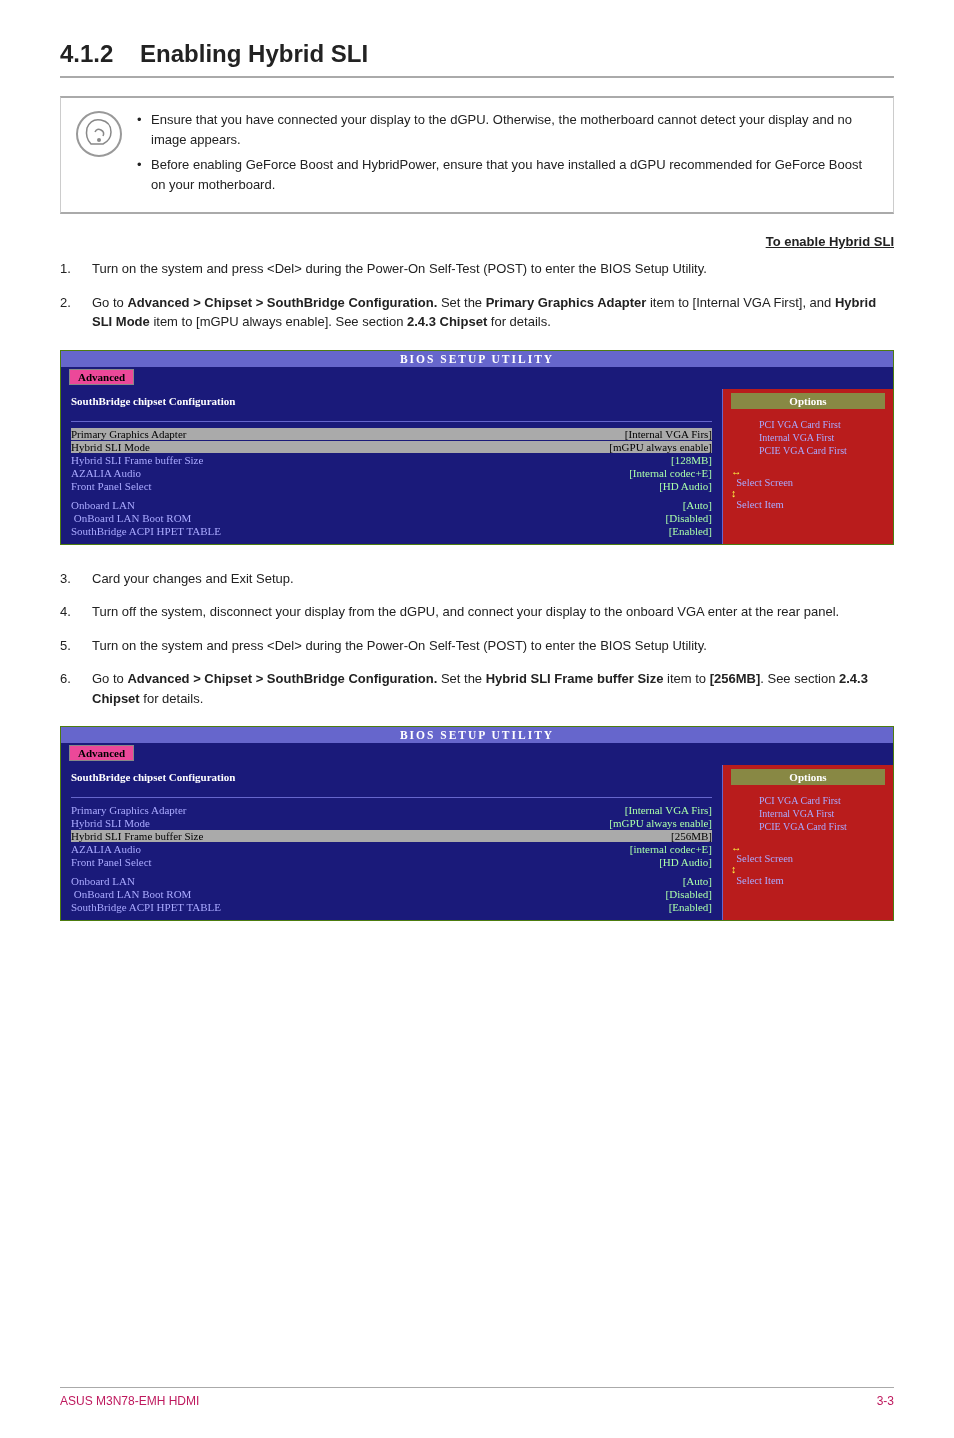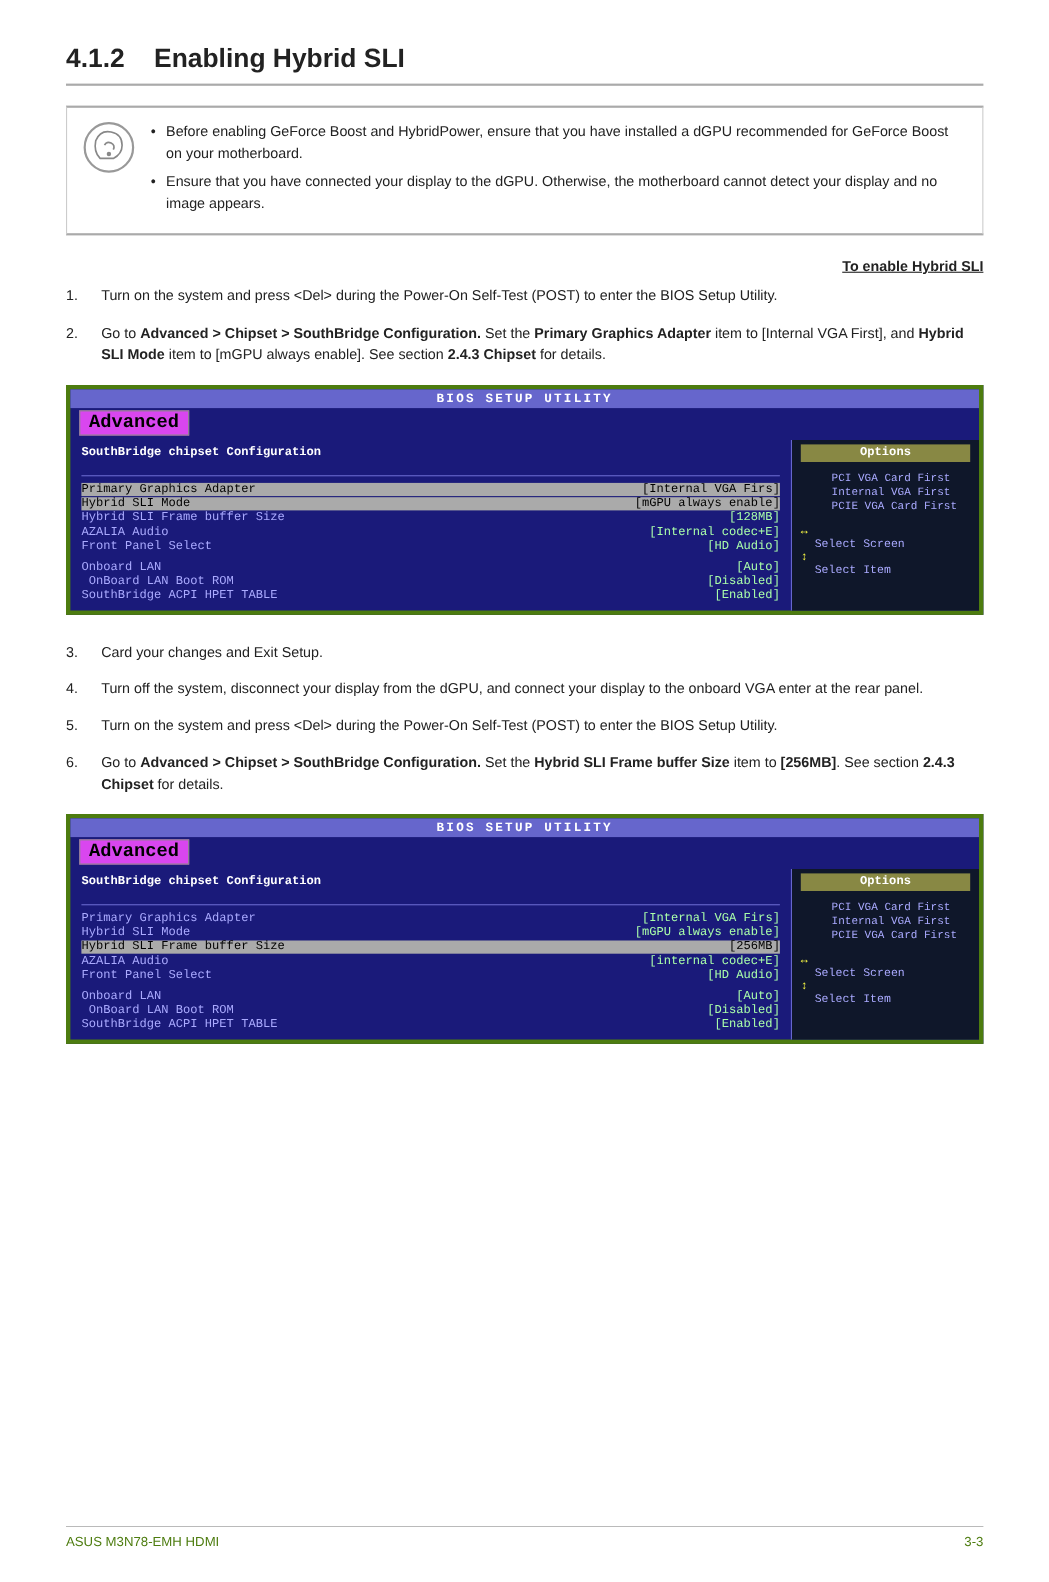--- a/index.html
+++ b/index.html
@@ -86,23 +86,23 @@
     }
     .step-text {
       flex: 1;
     }
     .step-text b {
       font-weight: bold;
     }
 
     
     .bios-box {
-      border: 4px solid #4d7c0f;
+      border: 1px solid #4d7c0f;
       margin: 14px 0 24px 0;
-      font-family: Liberation Mono, monospace;
+      font-family: Liberation Serif, serif;
       font-size: 11.5px;
       background: #1a1a7a;
       color: #aaaaff;
       width: 100%;
     }
     .bios-title-bar {
       background: #6666cc;
       color: #fff;
       text-align: center;
       font-weight: bold;
@@ -114,21 +114,21 @@
       display: flex;
     }
     .bios-left {
       flex: 1;
       padding: 6px 10px;
       border-right: 1px solid #6666cc;
     }
     .bios-right {
       width: 170px;
       padding: 4px 8px;
-      background: #0f172a;
+      background: #b91c1c;
     }
     .bios-section-title {
       font-size: 11px;
       font-weight: bold;
       color: #fff;
       margin-bottom: 6px;
       border-bottom: 1px solid #6666cc;
       padding-bottom: 14px;
     }
     .bios-options-title {
@@ -191,29 +191,29 @@
     .page-footer {
       position: fixed;
       bottom: 30px;
       left: 60px;
       right: 60px;
       border-top: 1px solid #aaa;
       display: flex;
       justify-content: space-between;
       padding-top: 6px;
       font-size: 12px;
-      color: #4d7c0f;
+      color: #be185d;
     }
 
     
     .bios-tab {
       display: inline-block;
-      background: #d946ef;
+      background: #ec4899;
       color: #000;
-      font-size: 17px;
+      font-size: 11px;
       font-weight: bold;
       padding: 1px 8px;
       margin-bottom: 2px;
       border: 1px solid #888;
     }
   </style>
 </head>
 <body>
 
 <div class="section-title">
@@ -227,22 +227,22 @@
     
     <svg width="48" height="48" viewBox="0 0 48 48">
       <ellipse cx="24" cy="24" rx="22" ry="22" fill="none" stroke="#999" stroke-width="2"></ellipse>
       <path d="M16 34 Q10 28 12 18 Q16 8 26 10 Q36 12 36 22 Q36 30 28 34 Z" fill="none" stroke="#888" stroke-width="1.5"></path>
       <path d="M20 22 Q22 18 26 20 Q30 22 28 26" fill="none" stroke="#888" stroke-width="1.5"></path>
       <circle cx="24" cy="30" r="2" fill="#888"></circle>
     </svg>
   </div>
   <div class="note-content">
     <ul>
+      <li>Ensure that you have connected your display to the dGPU. Otherwise, the motherboard cannot detect your display and no image appears.</li>
       <li>Before enabling GeForce Boost and HybridPower, ensure that you have installed a dGPU recommended for GeForce Boost on your motherboard.</li>
-      <li>Ensure that you have connected your display to the dGPU. Otherwise, the motherboard cannot detect your display and no image appears.</li>
     </ul>
   </div>
 </div>
 
 <div class="sub-heading">To enable Hybrid SLI</div>
 
 <ol class="steps-list">
   <li>
     <span class="step-num">1.</span>
     <span class="step-text">Turn on the system and press &lt;Del&gt; during the Power-On Self-Test (POST) to enter the BIOS Setup Utility.</span>

